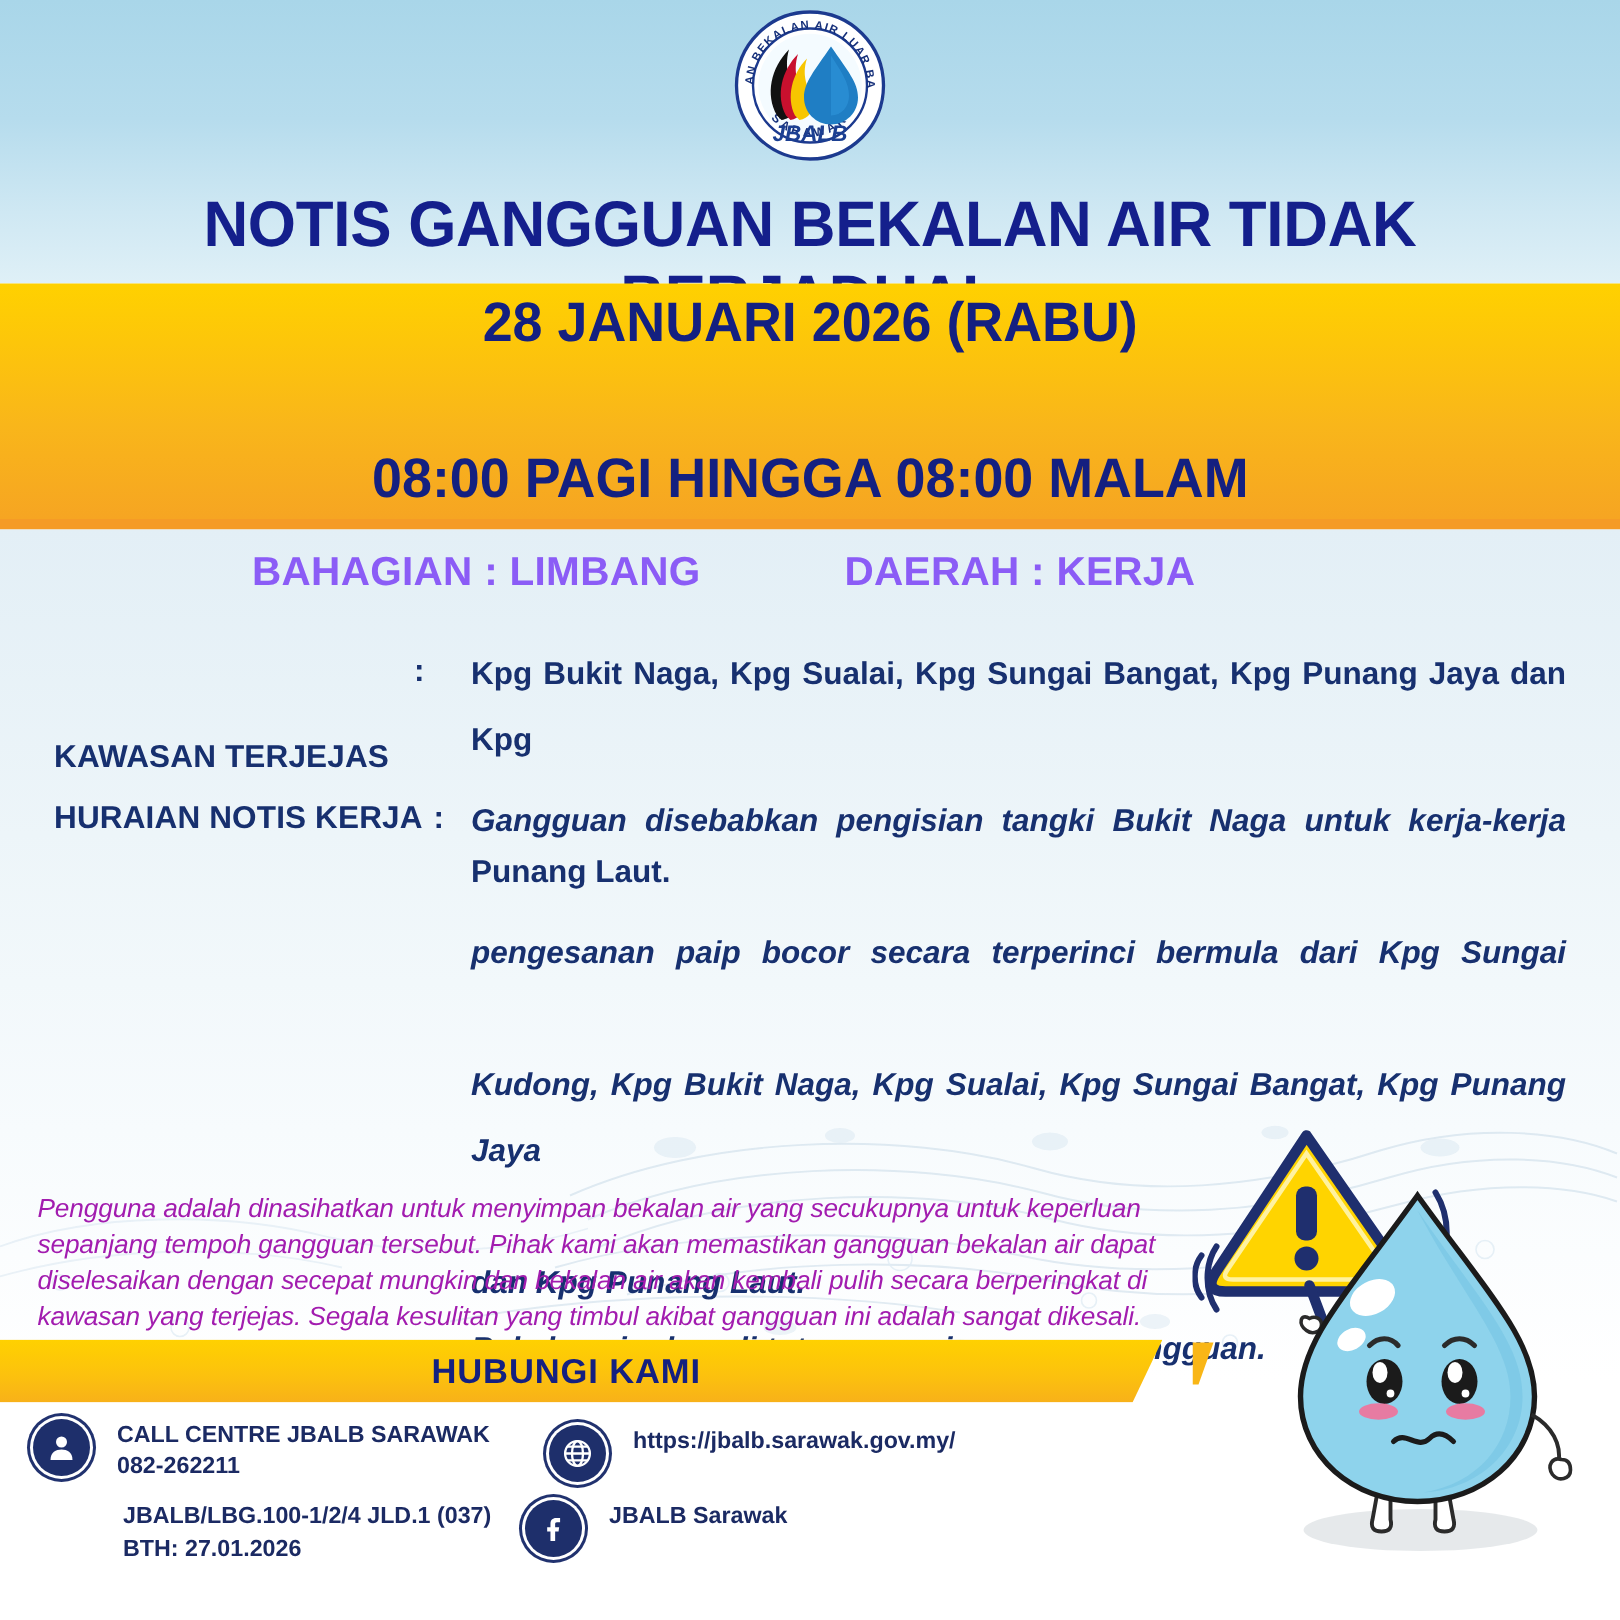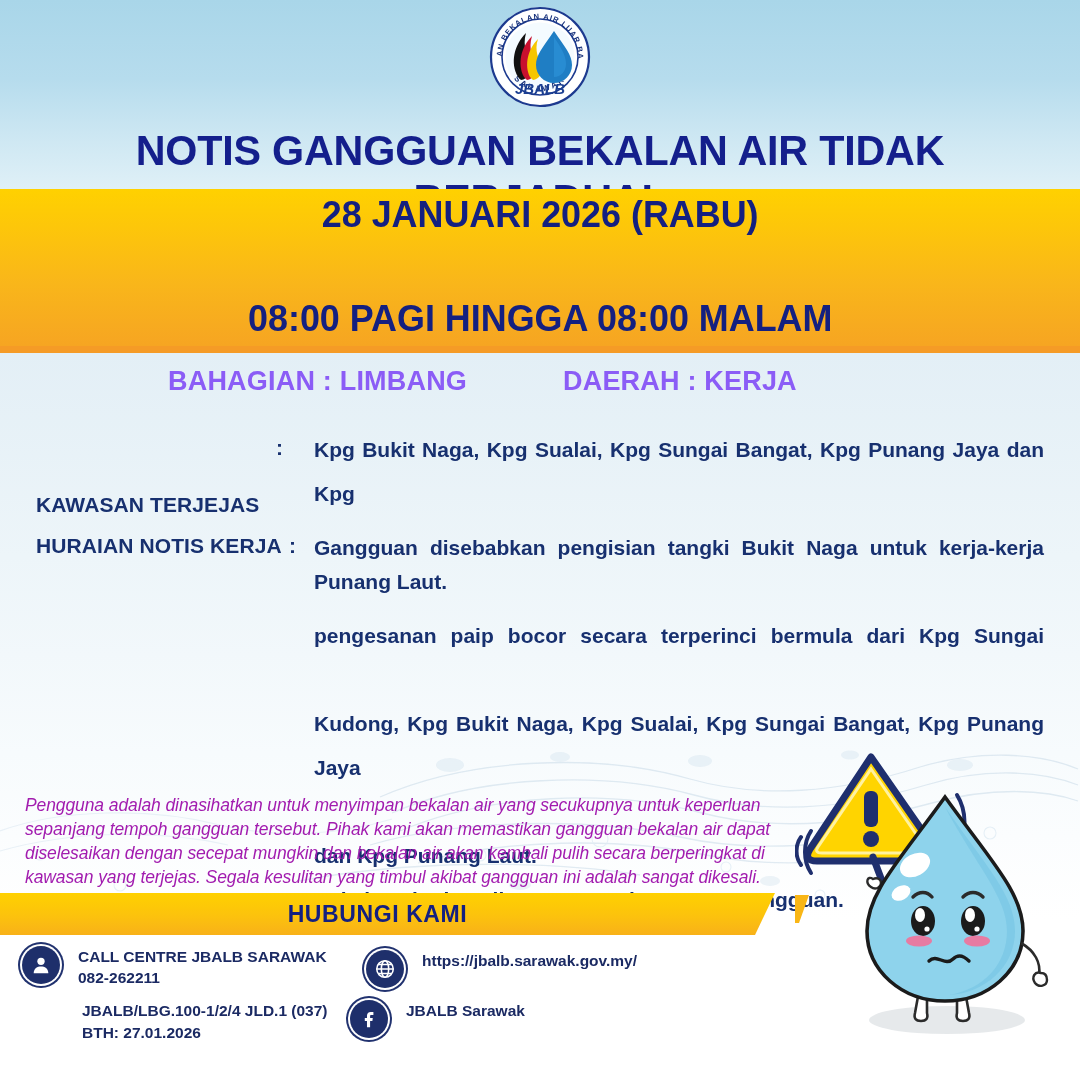--- a/index.html
+++ b/index.html
@@ -144,21 +144,21 @@
     display: inline-block;
     width: 100%;
   }
 
   #row-kawasan .field-label { left: 36px; top: 445px; margin-top: 48px; }
   #row-kawasan .field-colon { left: 276px; top: 436px; }
   #row-kawasan .field-value { left: 314px; top: 428px; width: 730px; }
 
   #row-huraian .field-label { left: 36px; top: 534px; }
   #row-huraian .field-colon { left: 289px; top: 534px; }
-  #row-huraian .field-value { left: 314px; top: 526px; width: 730px; }
+  #row-huraian .field-value { left: 314px; top: 526px; width: 730px; font-style: italic; }
 
   
   .advisory {
     position: absolute;
     left: 25px; top: 793px;
     width: 750px;
     font-size: 17.5px;
     font-style: italic;
     line-height: 24px;
     color: #a21caf;

